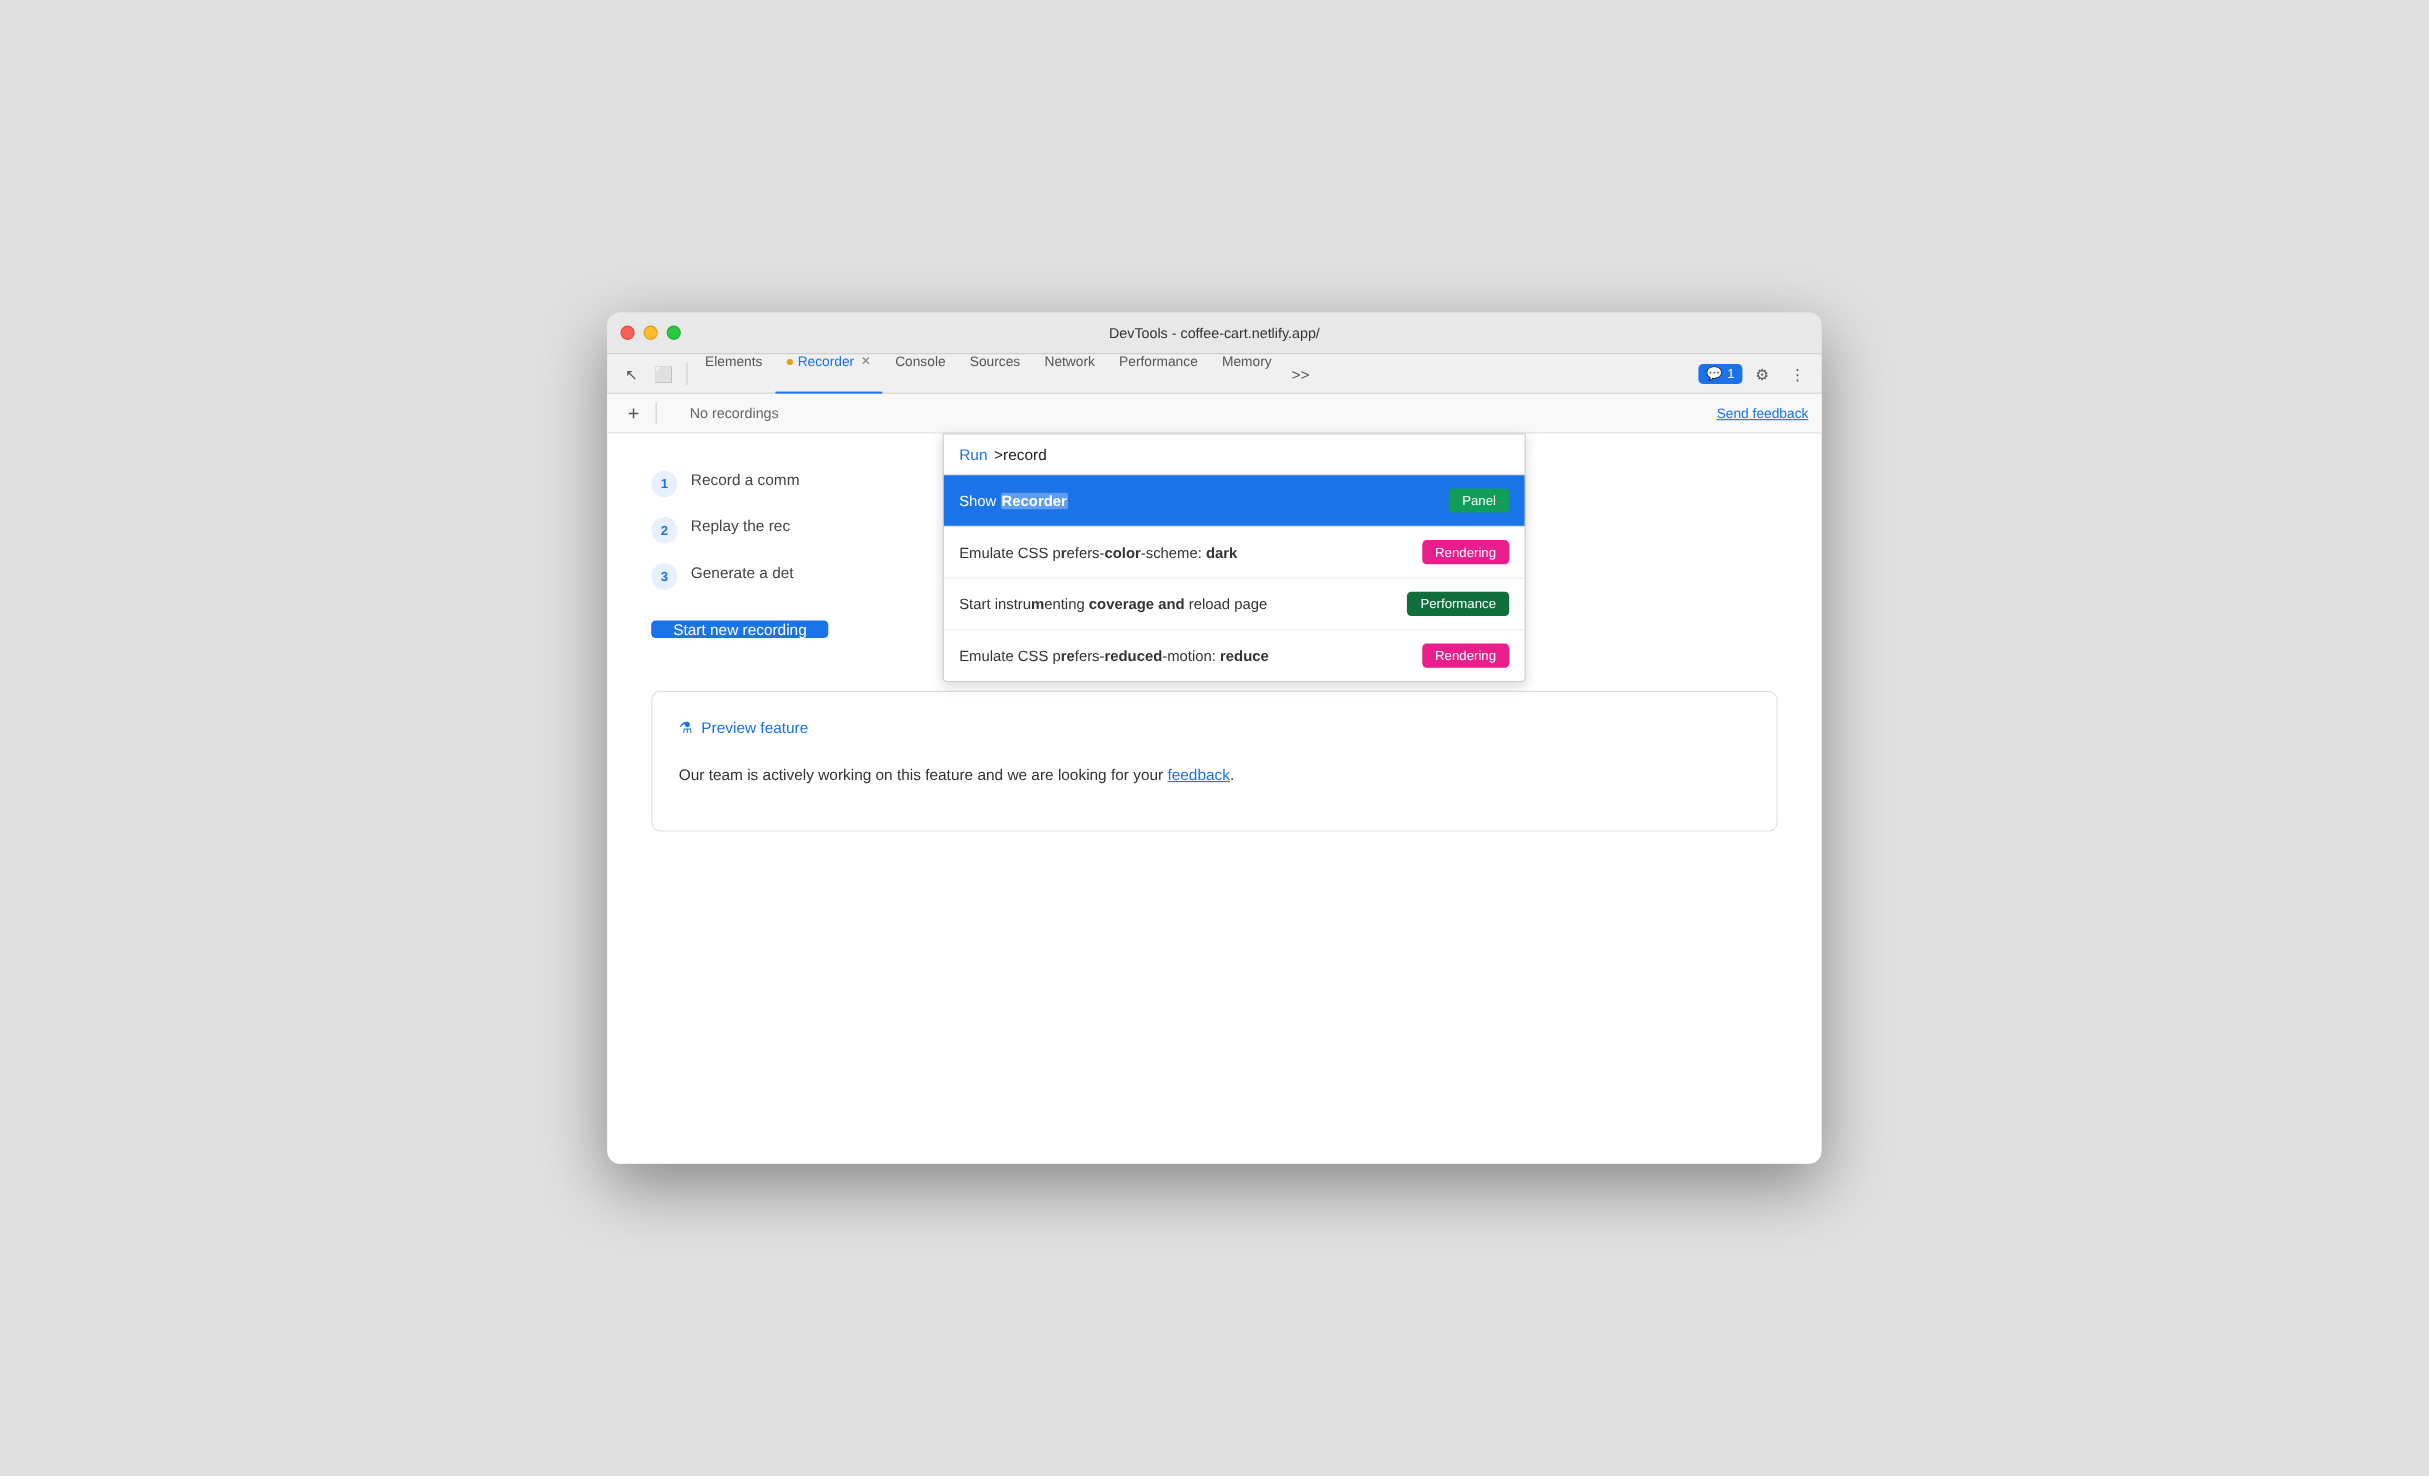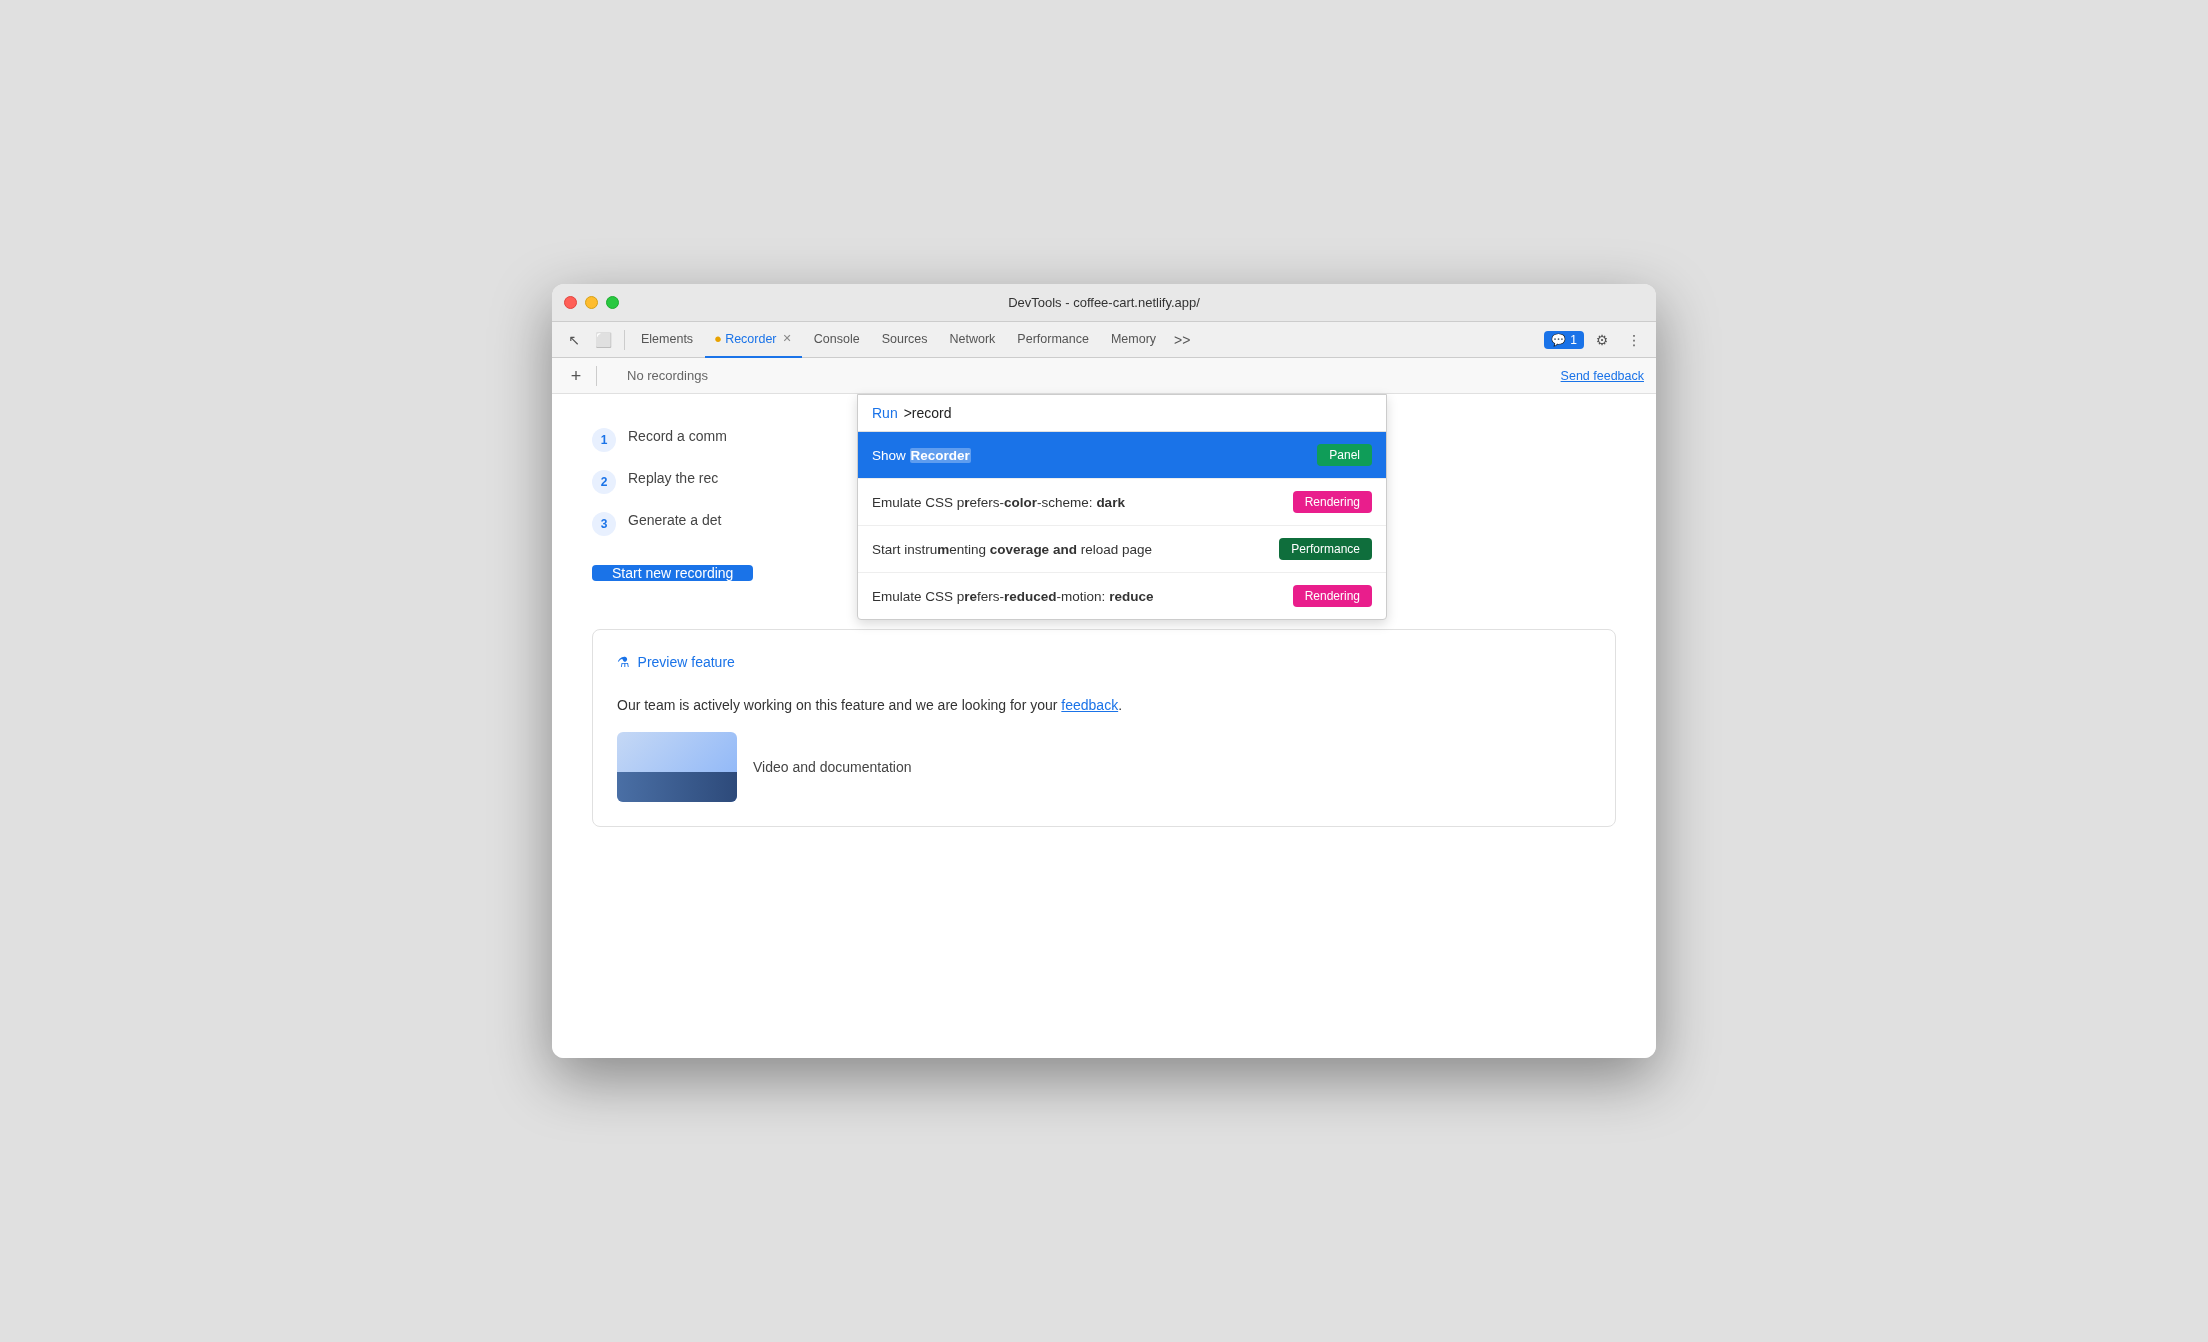--- a/index.html
+++ b/index.html
@@ -86,21 +86,21 @@
 
     .toolbar-separator {
       width: 1px;
       height: 20px;
       background: #ccc;
       margin: 0 4px;
     }
 
     .tab {
       display: flex;
-      align-items: center;
+      align-items: flex-start;
       padding: 0 10px;
       height: 36px;
       font-size: 12.5px;
       color: #555;
       cursor: pointer;
       border-bottom: 2px solid transparent;
       gap: 4px;
       white-space: nowrap;
     }
 
@@ -505,24 +505,20 @@
 
       
       <div class="preview-box">
         <div class="preview-header">
           <span>⚗</span>
           <span>Preview feature</span>
         </div>
         <p class="preview-text">
           <span>Our team is actively working on this feature and we are looking for your </span><a href="#">feedback</a><span>.</span>
         </p>
-        <div class="video-doc-row">
-          <div class="video-thumb"></div>
-          <span class="video-doc-text">Video and documentation</span>
-        </div>
       </div>
     </div>
 
     <div class="command-palette">
 
       <div class="command-input-row">
         <span class="command-run-text">Run</span>
         <span class="command-input-text">&gt;record</span>
       </div>
 

